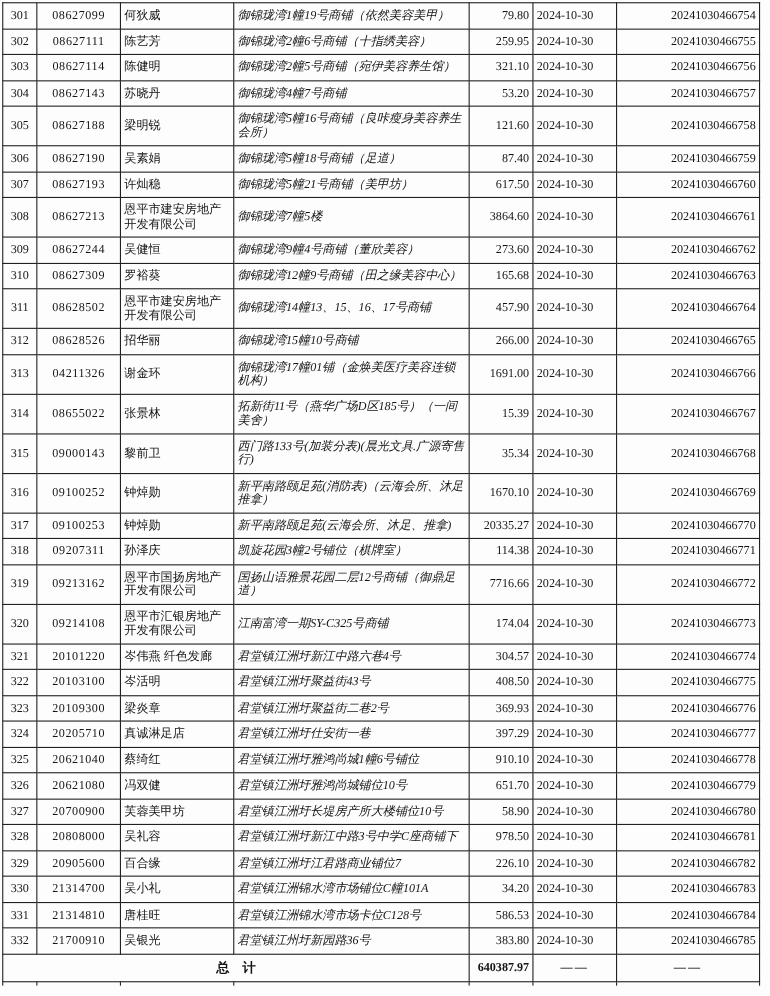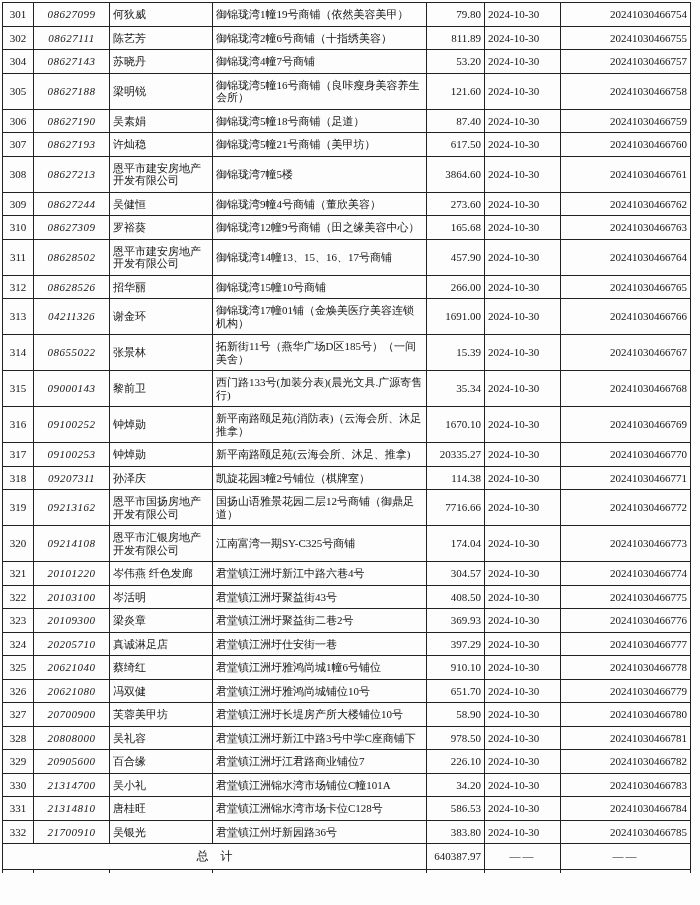--- a/index.html
+++ b/index.html
@@ -24,28 +24,28 @@
   }
   table.billing td {
     border: 1.5px solid #212121;
     padding: 5px 3px;
     line-height: 12.5px;
     vertical-align: middle;
     overflow: hidden;
     word-break: break-all;
   }
   .c-seq   { text-align: center; }
-  .c-id    { text-align: center; letter-spacing: 0.5px; font-style: italic; }
+  .c-id    { text-align: center; letter-spacing: 0.5px; }
   .c-name  { text-align: left; padding-left: 3px; }
-  .c-addr  { text-align: left; padding-left: 3px; }
+  .c-addr  { text-align: left; padding-left: 3px; font-style: italic; }
   .c-amt   { text-align: right; padding-right: 4px; margin-top: 20px; }
   .c-date  { }
   .c-rcpt  { text-align: right; padding-right: 9px; }
   tr.total-row td {
-    font-weight: normal;
+    font-weight: bold;
     padding-top: 6px;
     padding-bottom: 6px;
   }
   td.total-label {
     text-align: center;
     padding-right: 100px;
     font-size: 12px;
   }
   tr.total-row .c-rcpt, tr.total-row .c-date { text-align: center; padding-right: 3px; letter-spacing: 2px; }
   tr.partial-row td {
@@ -76,23 +76,32 @@
           <td class="c-addr">御锦珑湾1幢19号商铺（依然美容美甲）</td>
           <td class="c-amt">79.80</td>
           <td class="c-date">2024-10-30</td>
           <td class="c-rcpt">20241030466754</td>
         </tr>
         <tr>
           <td class="c-seq">302</td>
           <td class="c-id">08627111</td>
           <td class="c-name">陈艺芳</td>
           <td class="c-addr">御锦珑湾2幢6号商铺（十指绣美容）</td>
-          <td class="c-amt">811.89</td>
+          <td class="c-amt">259.95</td>
           <td class="c-date">2024-10-30</td>
           <td class="c-rcpt">20241030466755</td>
+        </tr>
+        <tr>
+          <td class="c-seq">303</td>
+          <td class="c-id">08627114</td>
+          <td class="c-name">陈健明</td>
+          <td class="c-addr">御锦珑湾2幢5号商铺（宛伊美容养生馆）</td>
+          <td class="c-amt">321.10</td>
+          <td class="c-date">2024-10-30</td>
+          <td class="c-rcpt">20241030466756</td>
         </tr>
         <tr>
           <td class="c-seq">304</td>
           <td class="c-id">08627143</td>
           <td class="c-name">苏晓丹</td>
           <td class="c-addr">御锦珑湾4幢7号商铺</td>
           <td class="c-amt">53.20</td>
           <td class="c-date">2024-10-30</td>
           <td class="c-rcpt">20241030466757</td>
         </tr>

